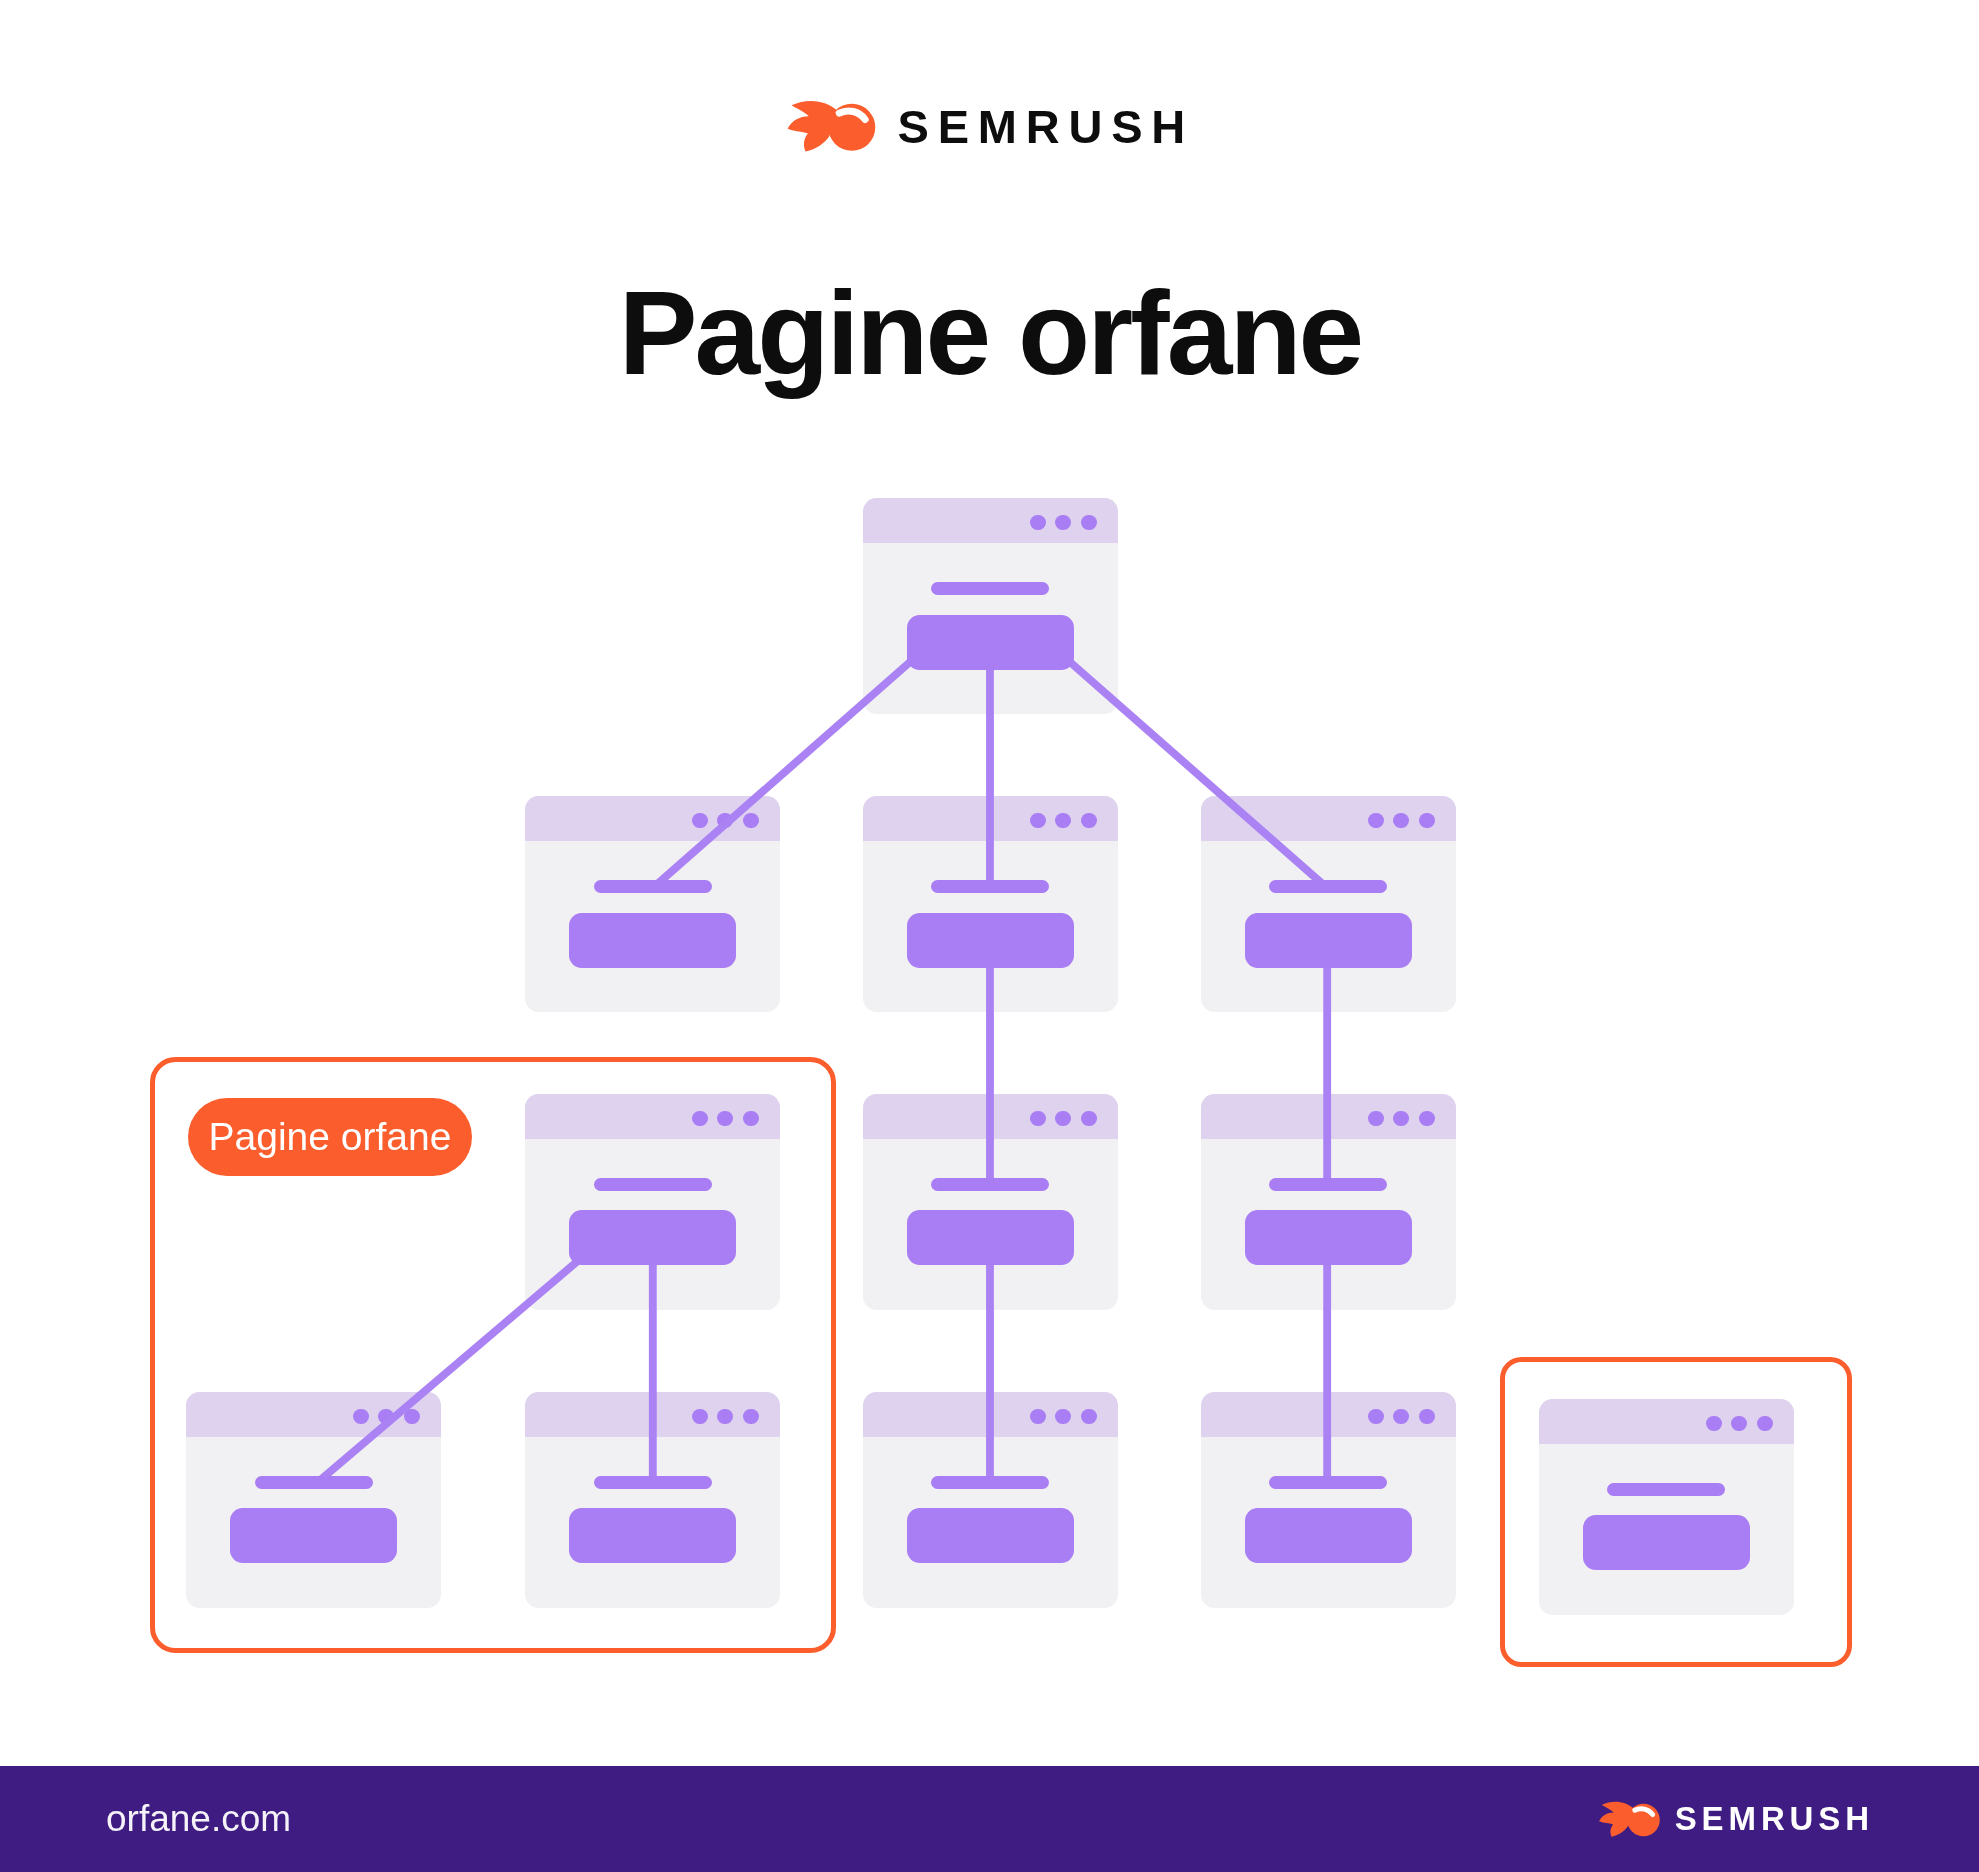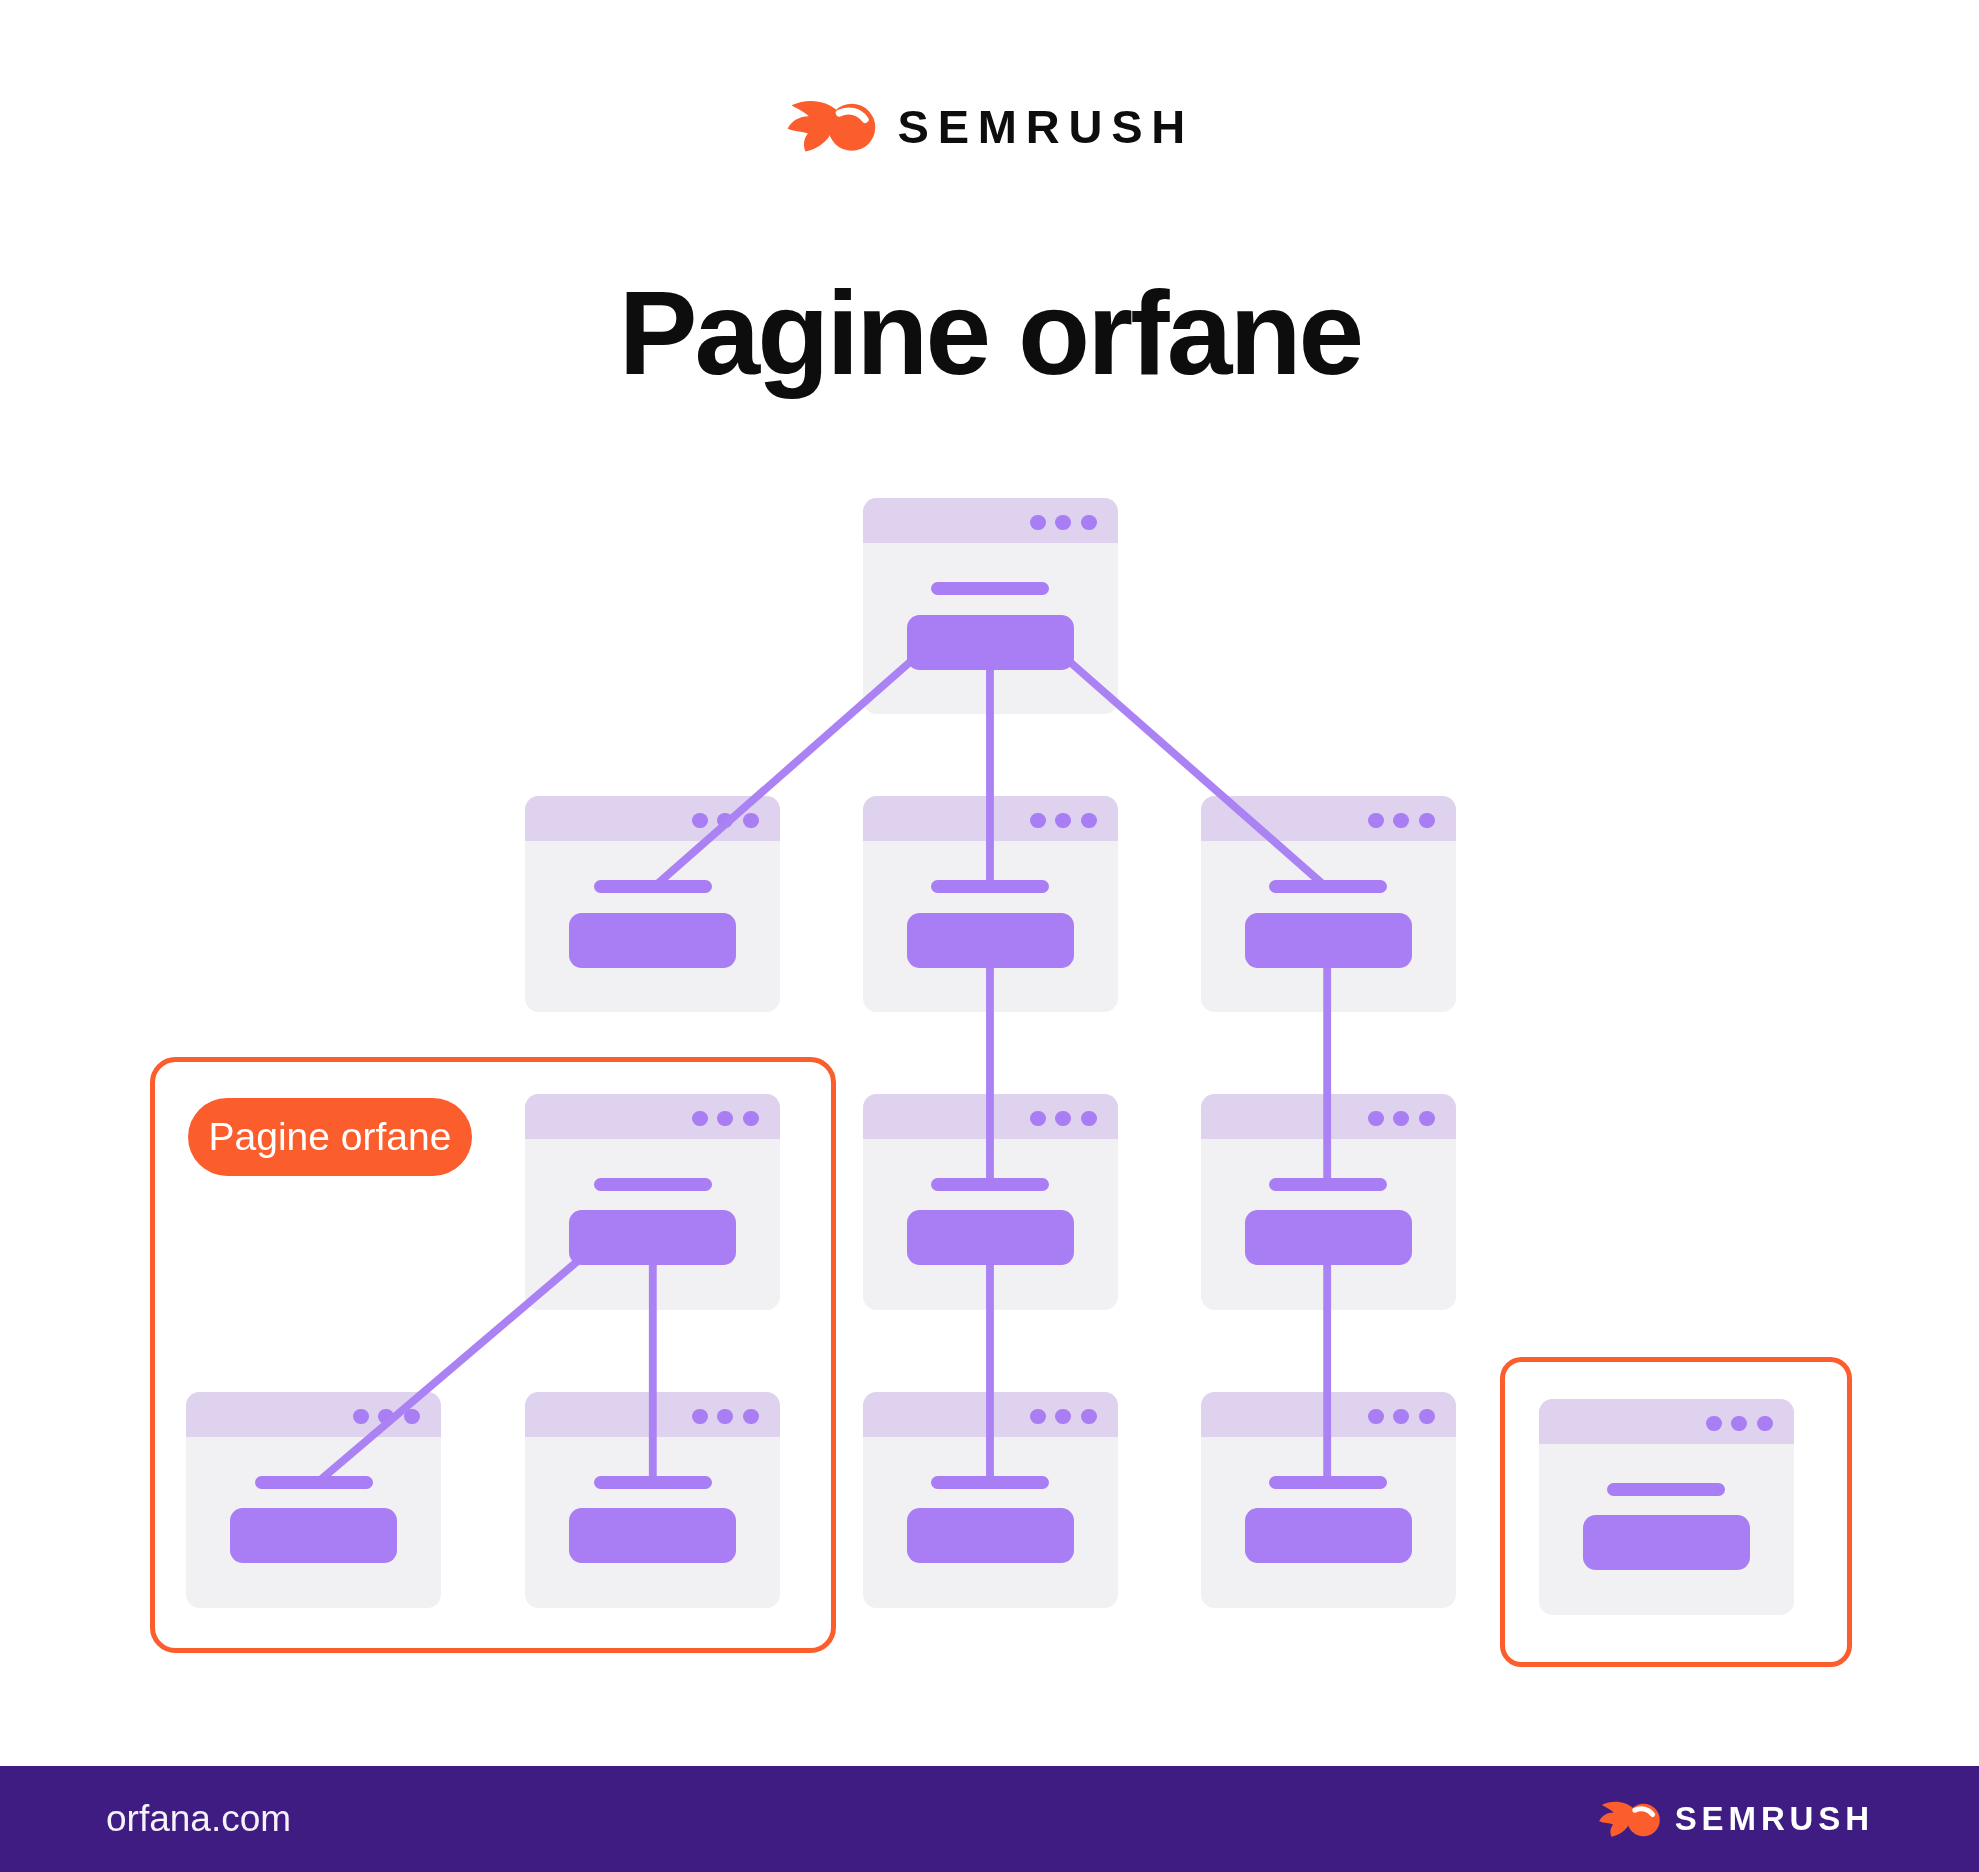--- a/index.html
+++ b/index.html
@@ -202,21 +202,21 @@
       <div class="bar" style="left: 1607px; top: 1483px; width: 118px; height: 12.7px; border-radius: 6.9px;"></div>
       <div class="blk" style="left: 1583px; top: 1515px; width: 167px; height: 55px; border-radius: 12.7px;"></div>
     </div>
   <div id="layer-annot">
       <div class="obox" style="left: 150px; top: 1057px; width: 676px; height: 586px; border-radius: 25.5px;"></div>
       <div class="obox" style="left: 1500px; top: 1357px; width: 342px; height: 300px; border-radius: 21.6px;"></div>
       <div class="pill" style="left: 188px; top: 1098px; width: 284px; height: 78px;">Pagine orfane</div>
     </div>
 
   <div class="footer-bar">
-    <span class="footer-site">orfana.com</span>
+    <span class="footer-site">orfane.com</span>
     <div class="footer-logo">
       <svg viewBox="0 0 120 72" aria-hidden="true">
         <path d="M66 16 C52 3 28 -1 7 9 C17 15 23 17 29 23 C17 23 7 29 2 39 C12 43 20 42 28 45 C23 51 21 59 25 68 C39 65 49 57 55 49 Z" fill="#fb5e2c"></path>
         <circle cx="84" cy="37" r="30" fill="#fb5e2c"></circle>
         <path d="M68 19 A26 26 0 0 1 101 27" stroke="#ffffff" stroke-width="9" fill="none" stroke-linecap="round"></path>
       </svg>
       <span class="logo-text">SEMRUSH</span>
     </div>
   </div>
 

